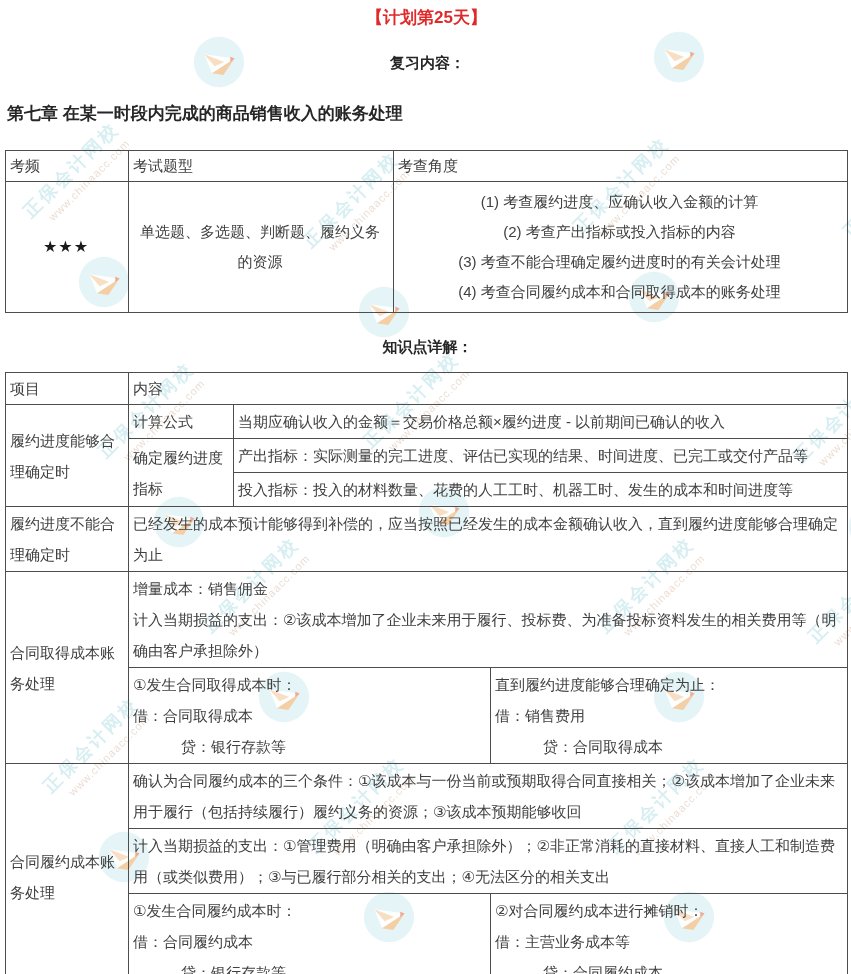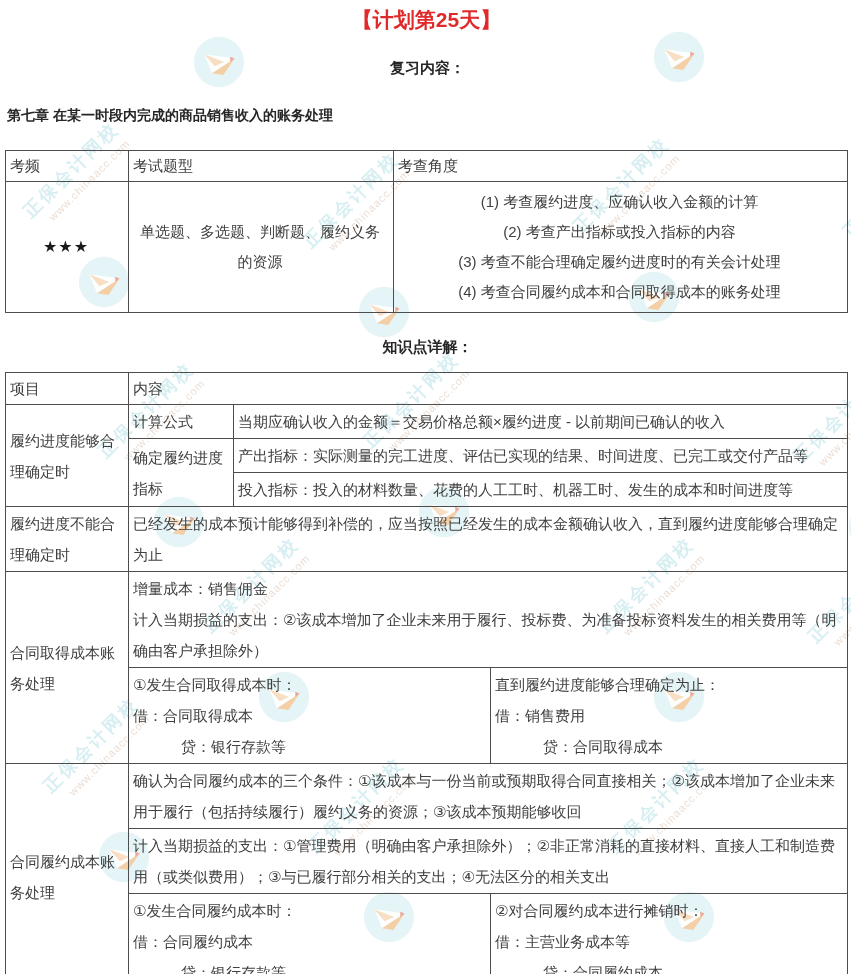--- a/index.html
+++ b/index.html
@@ -10,23 +10,23 @@
   .wm-layer{position:absolute;inset:0;z-index:1;pointer-events:none;opacity:.65;}
   .wm-cluster{position:absolute;width:220px;height:170px;}
   .wm-rot{
     position:absolute;left:48px;top:36px;transform:rotate(-45deg);transform-origin:left top;
     white-space:nowrap;text-align:left;
   }
   .wm-brand{display:block;font-size:18px;letter-spacing:3px;color:rgba(72,178,193,0.34);font-weight:bold;}
   .wm-url{display:block;font-size:11px;letter-spacing:1px;color:rgba(193,150,118,0.50);margin-top:2px;transform:translateX(14px);}
   .wm-logo{position:absolute;left:108px;top:86px;}
   .content{position:relative;z-index:2;padding:0 3px 0 5px;}
-  .doc-title{margin:6px 0 0 0;text-align:center;font-size:21px;font-weight:bold;color:#e02a2a;}
+  .doc-title{margin:6px 0 0 0;text-align:center;font-size:17px;font-weight:bold;color:#e02a2a;}
   .h-label{margin:25px 0 0 2px;font-size:15px;font-weight:bold;color:#262626;text-align:center;}
-  .h-chapter{margin:29px 0 0 2px;font-size:14px;font-weight:bold;color:#262626;}
+  .h-chapter{margin:29px 0 0 2px;font-size:17px;font-weight:bold;color:#262626;}
   table{border-collapse:collapse;table-layout:fixed;width:843px;}
   td{border:1px solid #4d4d4d;font-size:15px;color:#404040;vertical-align:middle;
      padding:1px 6px 1px 4px;word-break:break-all;}
   .t1{margin-top:25px;}
   .t1 td{line-height:30px;}
   .t1 .head td{height:29px;padding-top:0;padding-bottom:0;margin-top:20px;}
   .t1 .bigrow > td{padding-top:5px;padding-bottom:5px;text-align:center;}
   .stars{font-size:16px;font-weight:bold;color:#1a1a1a;letter-spacing:1px;}
   .t2{margin-top:15px;}
   .t2 td{line-height:31px;}

